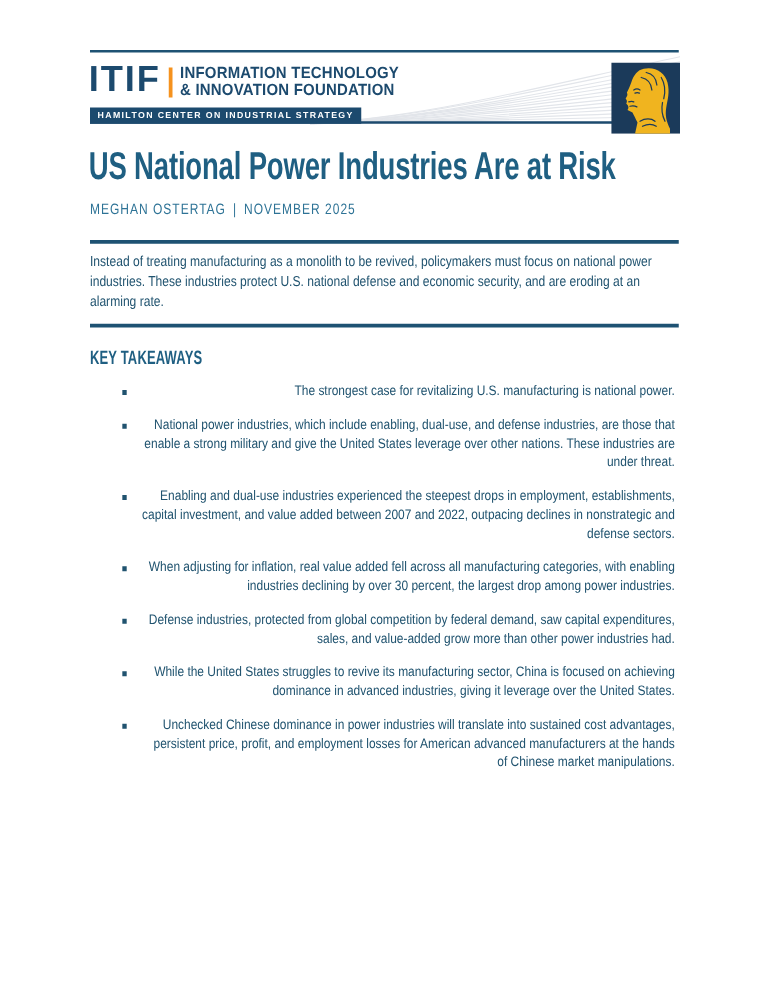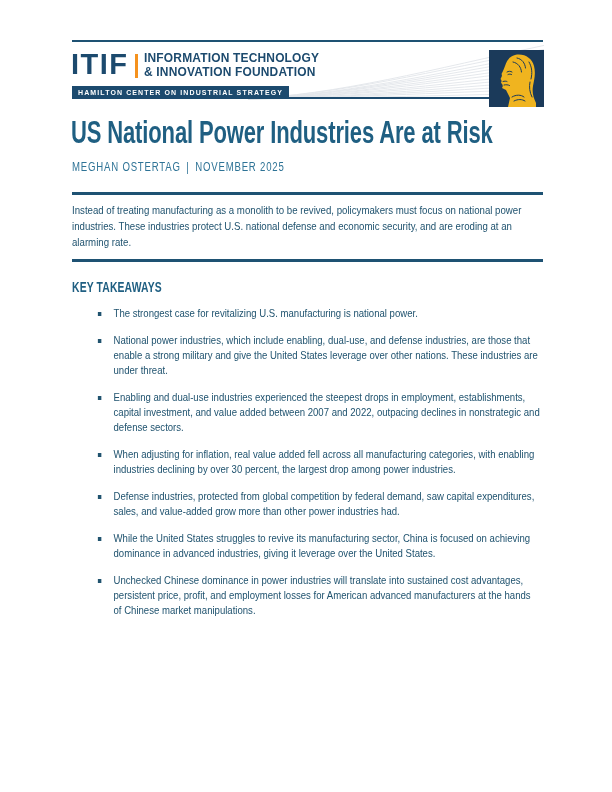--- a/index.html
+++ b/index.html
@@ -54,21 +54,21 @@
     transform:scaleX(0.84);transform-origin:0 0;
   }
 
   
   .tk-heading{
     position:absolute;left:72px;top:279px;line-height:15.5px;
     font-size:15.5px;font-weight:bold;color:#1f5f82;letter-spacing:0.2px;
     white-space:nowrap;transform:scaleX(0.67);transform-origin:0 0;
   }
   .tk-list{
-    position:absolute;left:97px;top:306px;margin:0;padding:0;list-style:none;
+    position:absolute;left:97px;top:306px;margin:0;padding:0;list-style:none;text-align:right;
   }
   .tk-list li{
     position:relative;width:509px;padding-left:19px;margin:0 0 12px 0;box-sizing:border-box;
     font-size:11px;line-height:15px;color:#20536f;
     transform:scaleX(0.87);transform-origin:0 0;
   }
   .tk-list .bullet{
     position:absolute;left:1px;top:6px;width:3.5px;height:3.5px;background:#20536f;display:block;
   }
 

